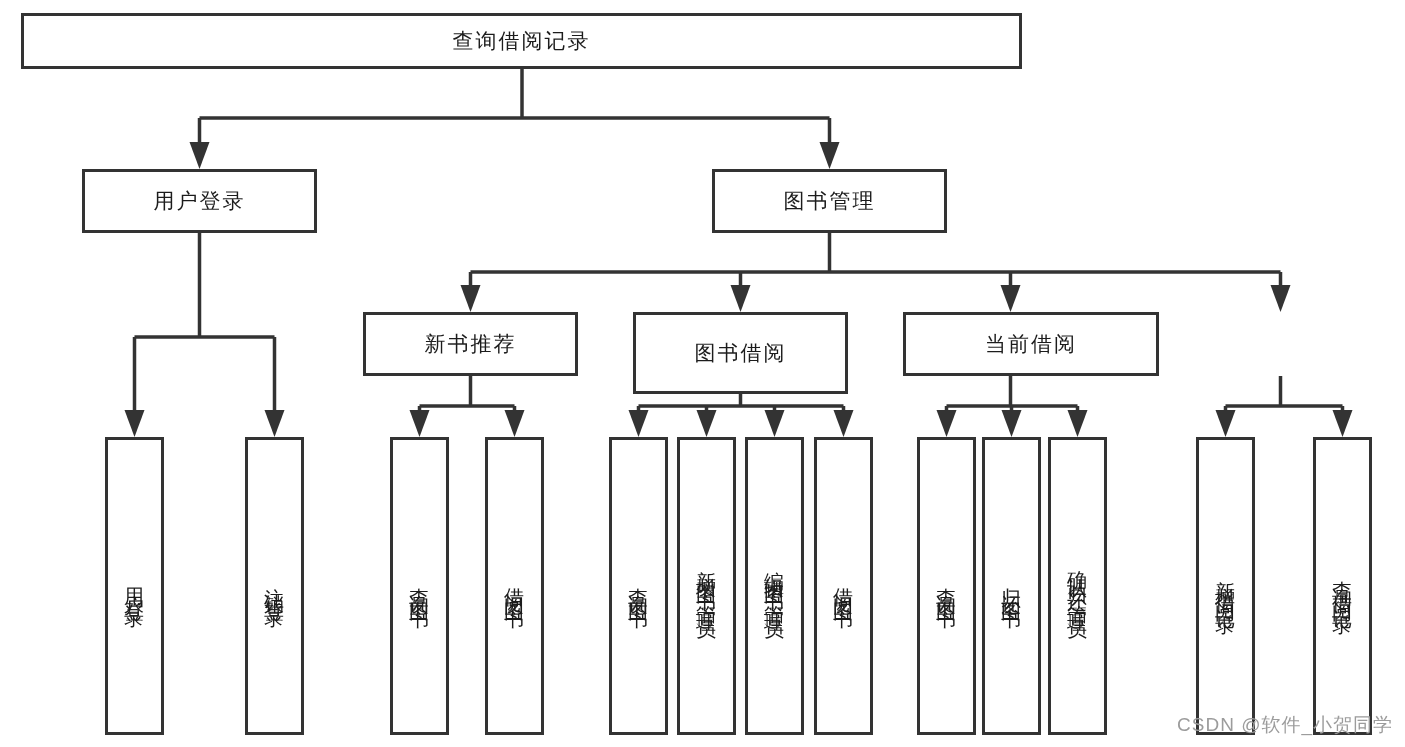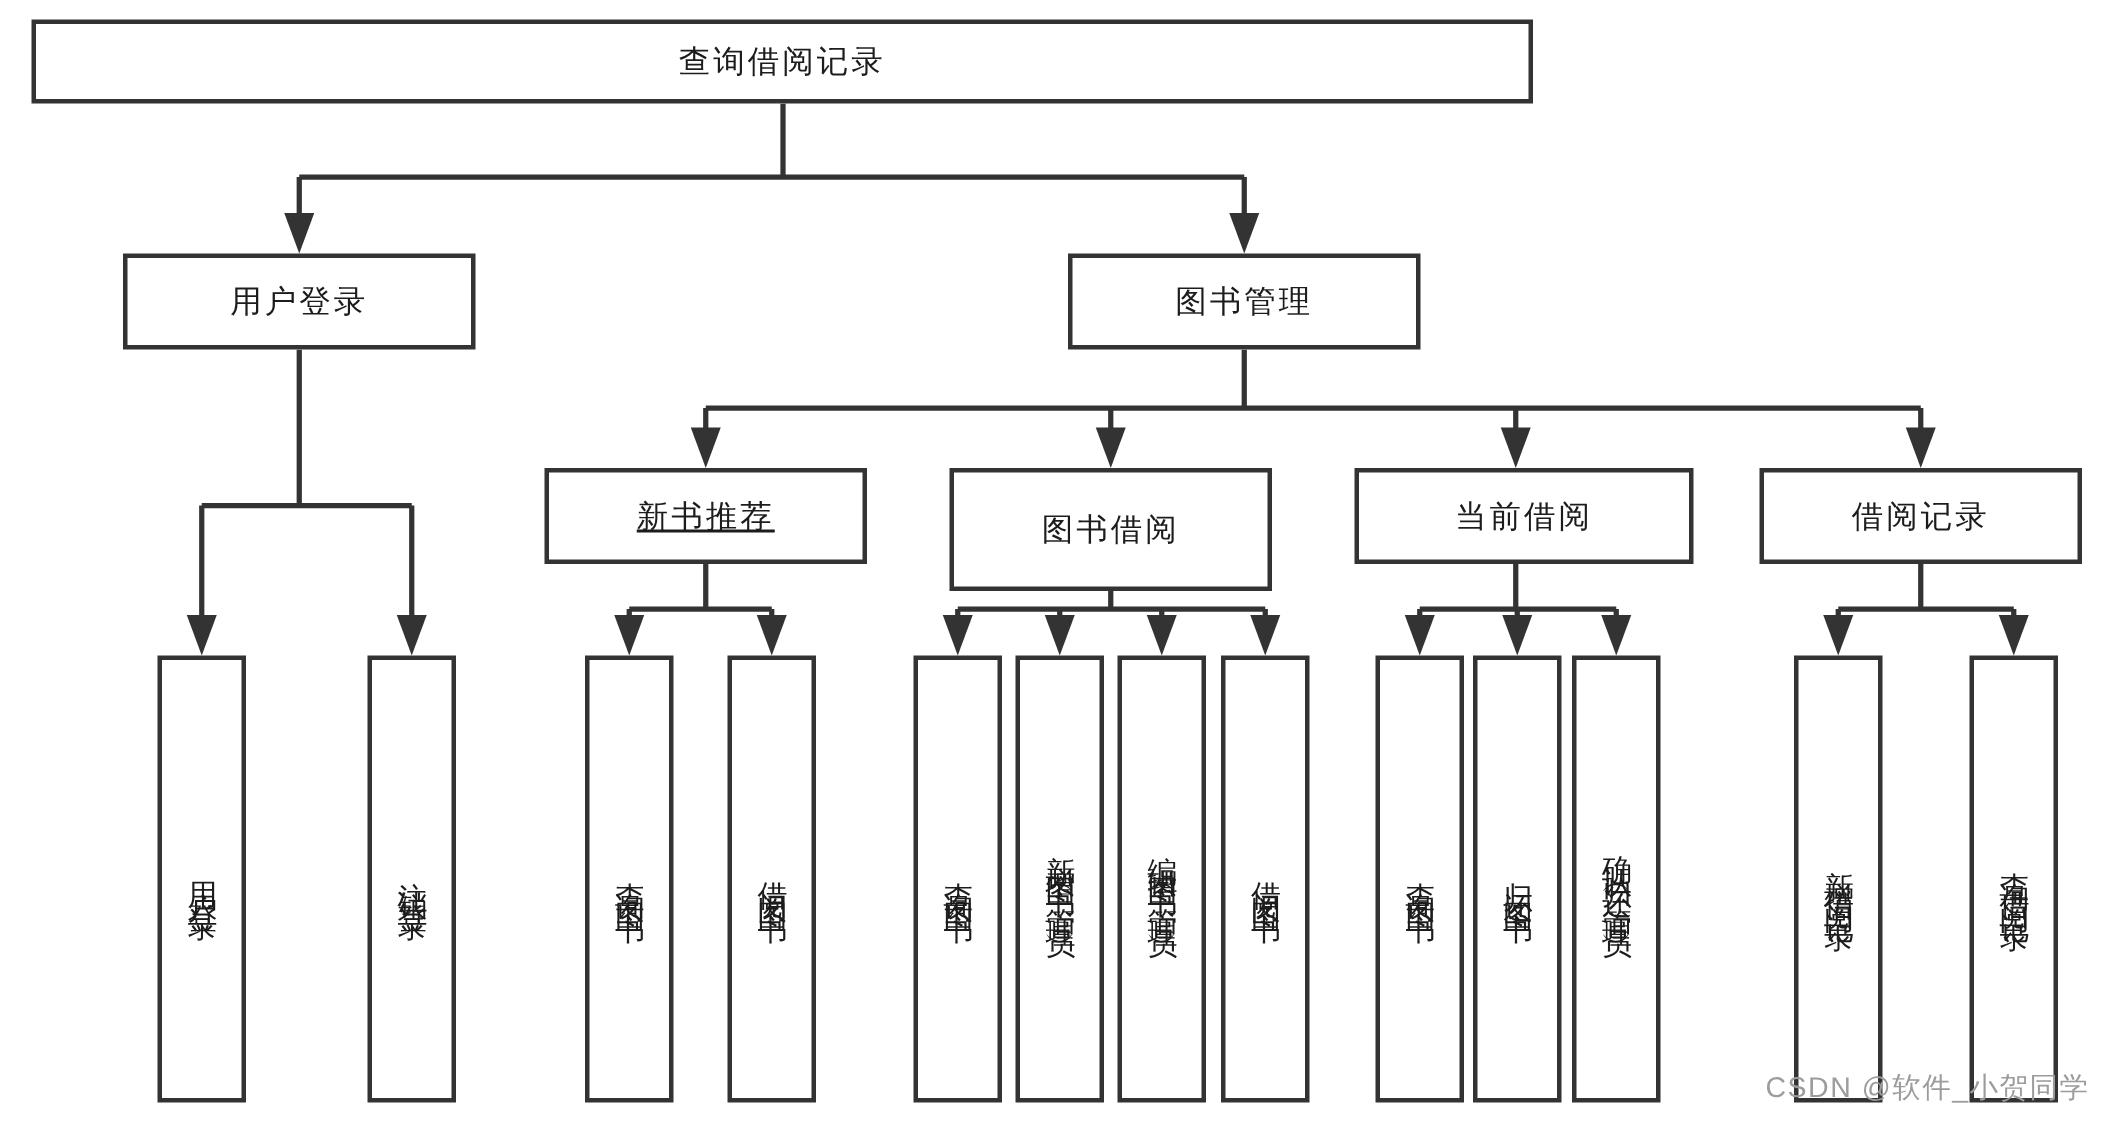--- a/index.html
+++ b/index.html
@@ -122,24 +122,23 @@
       <polygon points="1215.5,410 1235.5,410 1225.5,437"></polygon>
       <polygon points="1332.5,410 1352.5,410 1342.5,437"></polygon>
     </g>
   </svg>
 
   <div class="nb" style="left:21px; top:13px; width:1001px; height:56px;">查询借阅记录</div>
 
   <div class="nb" style="left:82px; top:169px; width:235px; height:64px;">用户登录</div>
   <div class="nb" style="left:712px; top:169px; width:235px; height:64px;">图书管理</div>
 
-  <div class="nb" style="left:363px; top:312px; width:215px; height:64px;text-decoration:underline;">新书推荐</div>
+  <div class="nb" style="left:363px; top:312px; width:215px; height:64px;">新书推荐</div>
   <div class="nb" style="left:633px; top:312px; width:215px; height:82px;">图书借阅</div>
-  <div class="nb" style="left:903px; top:312px; width:226px; height:64px;">当前借阅</div>
-  <div class="nb" style="left:1173px; top:312px; width:215px; height:64px;">借阅记录</div>
+  <div class="nb" style="left:903px; top:312px; width:256px; height:64px;">当前借阅</div>
 
   <div class="nb leaf" style="left:105px; top:437px; width:59px; height:298px;">用户登录</div>
   <div class="nb leaf" style="left:245px; top:437px; width:59px; height:298px;">注销登录</div>
 
   <div class="nb leaf" style="left:390px; top:437px; width:59px; height:298px;">查询图书</div>
   <div class="nb leaf" style="left:485px; top:437px; width:59px; height:298px;">借阅图书</div>
 
   <div class="nb leaf" style="left:609px; top:437px; width:59px; height:298px;">查询图书</div>
   <div class="nb leaf" style="left:677px; top:437px; width:59px; height:298px;">新增图书（管理员）</div>
   <div class="nb leaf" style="left:745px; top:437px; width:59px; height:298px;">编辑图书（管理员）</div>

